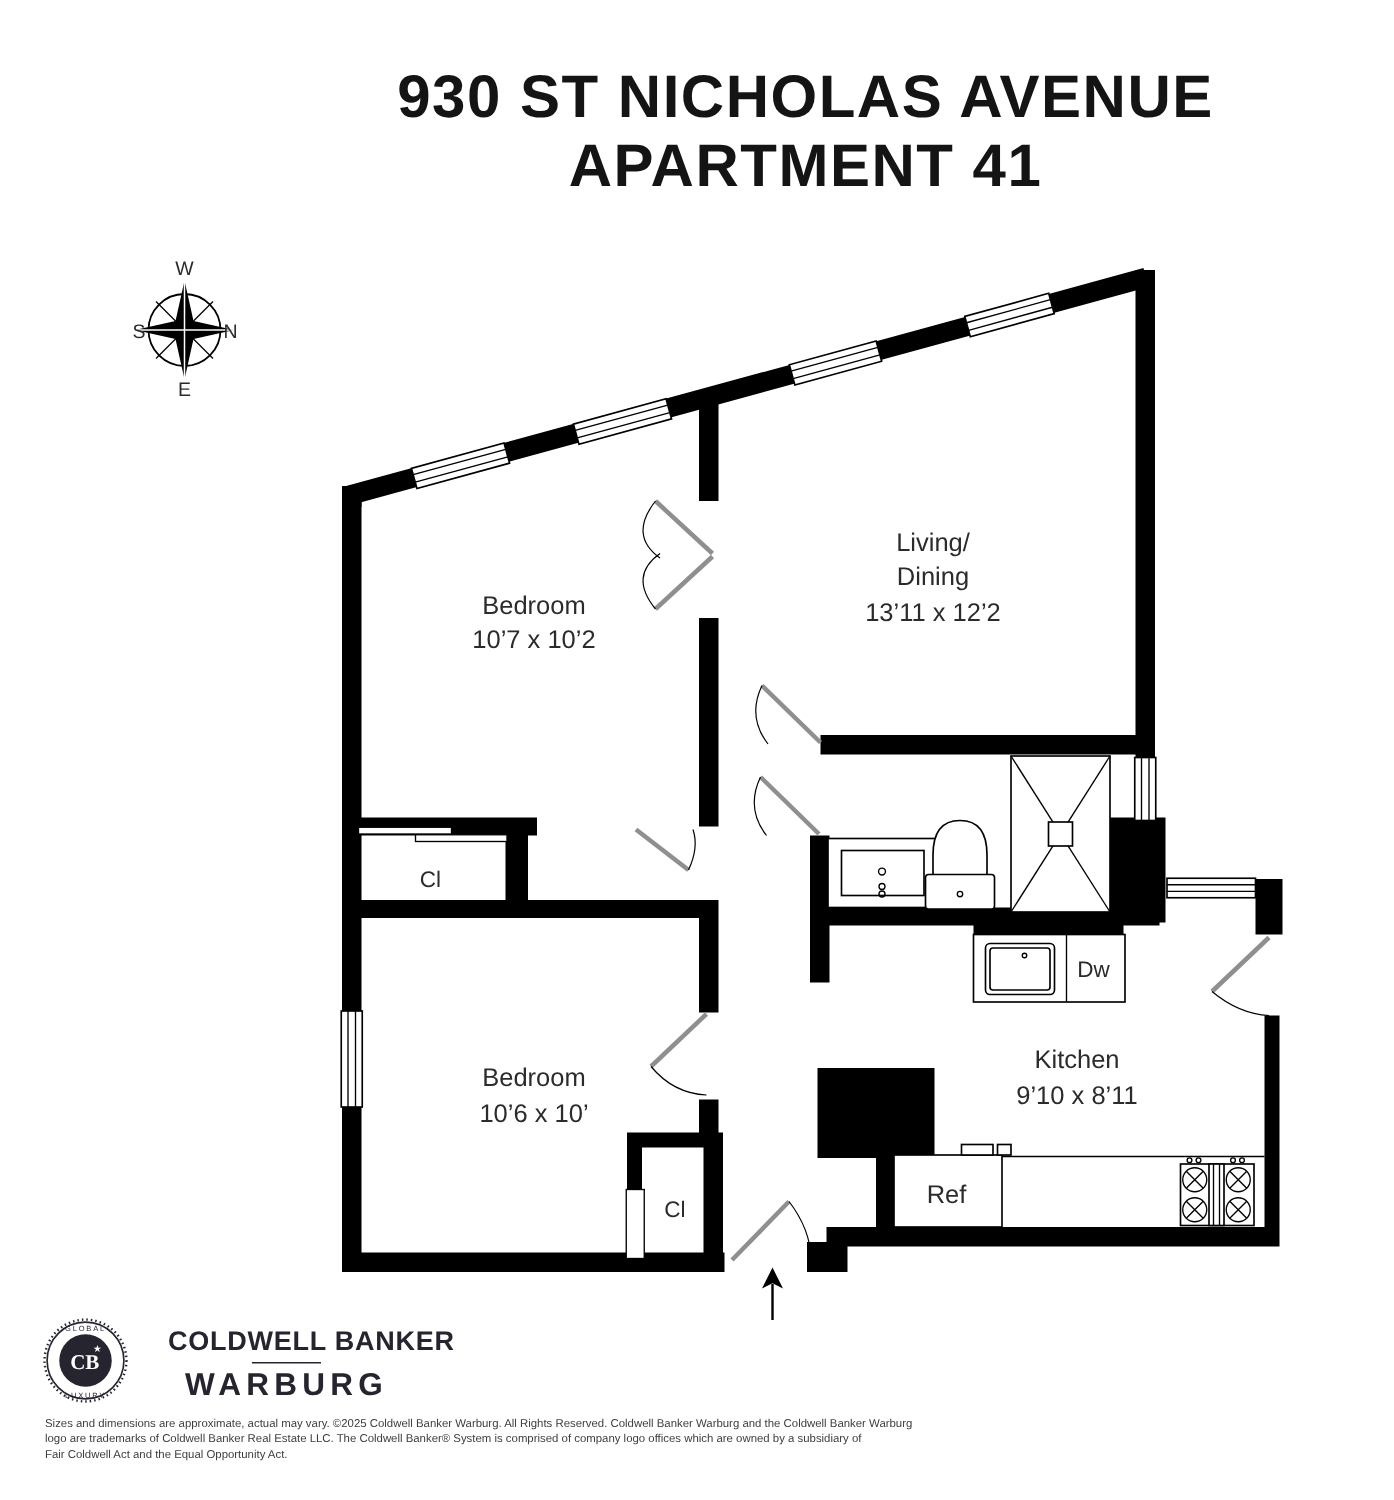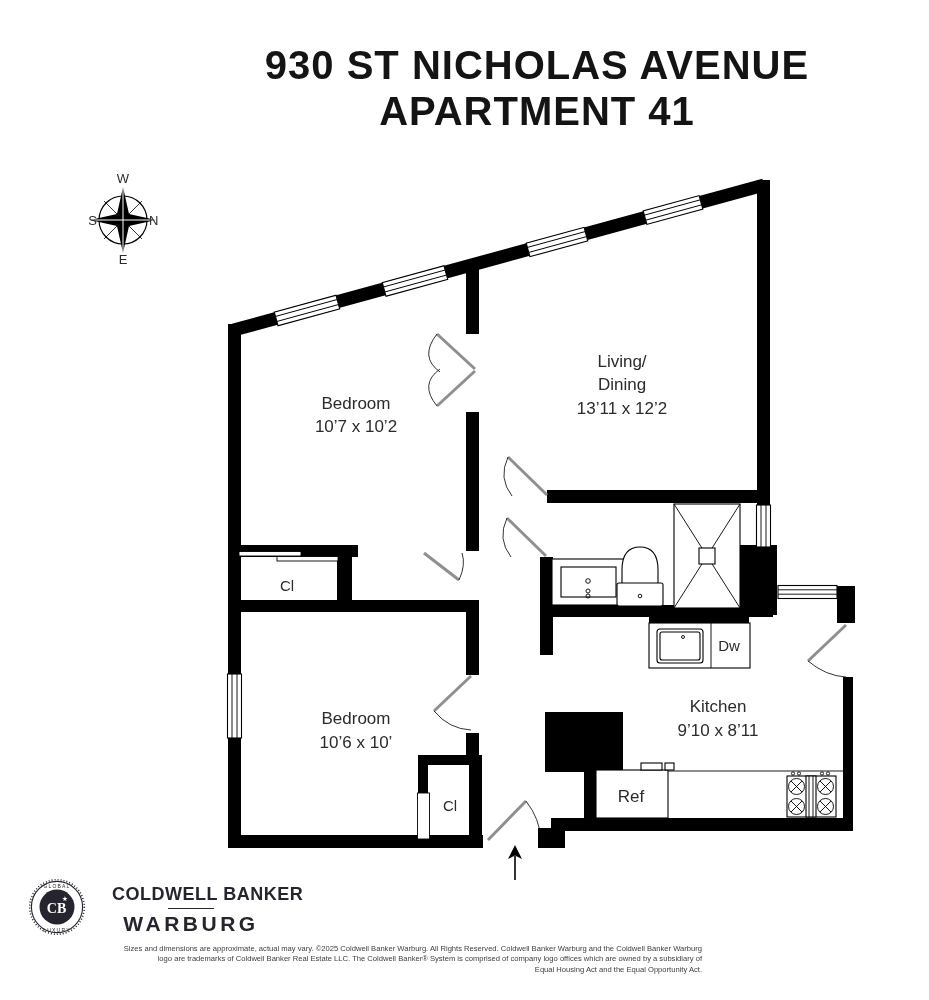--- a/index.html
+++ b/index.html
@@ -15,22 +15,22 @@
   .wall{fill:#000;}
   .thin{stroke:#000;stroke-width:1.1;fill:#fff;}
   .hair{stroke:#000;stroke-width:0.9;fill:none;}
   .leaf{stroke:#8f8f8f;stroke-width:3;fill:none;}
   .arc{stroke:#000;stroke-width:0.8;fill:none;}
   .footer-badge{position:absolute;left:27px;top:877px;}
   .wordmark{position:absolute;left:92px;top:884px;width:158px;text-align:center;color:#26242e;margin-left:20px;}
   .wordmark .l1{font-size:18px;font-weight:700;letter-spacing:0.5px;white-space:nowrap;}
   .wordmark .rule{width:46px;border-top:1.6px solid #26242e;margin:3px auto 3px auto;}
   .wordmark .l2{font-size:21px;font-weight:700;letter-spacing:3.5px;}
-  .disclaimer{position:absolute;left:42px;top:944px;width:660px;
-              font-size:7.6px;line-height:10.4px;color:#3d3d3d;text-align:right;}
+  .disclaimer{position:absolute;left:30px;top:944px;width:660px;
+              font-size:7.6px;line-height:10.4px;color:#3d3d3d;}
 </style>
 </head>
 <body>
 
 <div class="page">
 
   <div class="title">
     <div>930 ST NICHOLAS AVENUE</div>
     <div>APARTMENT 41</div>
   </div>
@@ -257,16 +257,16 @@
 
   <div class="wordmark">
     <div class="l1">COLDWELL BANKER</div>
     <div class="rule"></div>
     <div class="l2">WARBURG</div>
   </div>
 
   <div class="disclaimer">
     <div>Sizes and dimensions are approximate, actual may vary.  ©2025 Coldwell Banker Warburg. All Rights Reserved. Coldwell Banker Warburg and the Coldwell Banker Warburg</div>
     <div>logo are trademarks of Coldwell Banker Real Estate LLC. The Coldwell Banker® System is comprised of company logo offices which are owned by a subsidiary of</div>
-    <div>Equal Housing Act and the Equal Opportunity Act.</div>
+    <div>Fair Coldwell Act and the Equal Opportunity Act.</div>
   </div>
 
 </div>
 
 </body></html>

